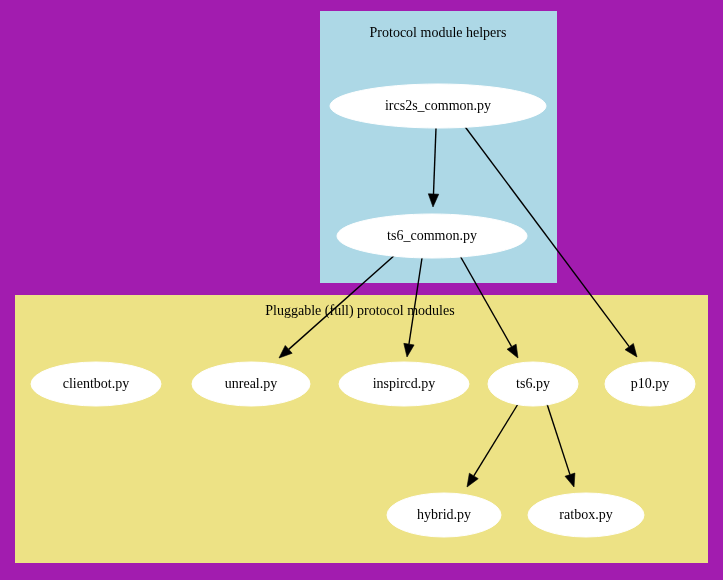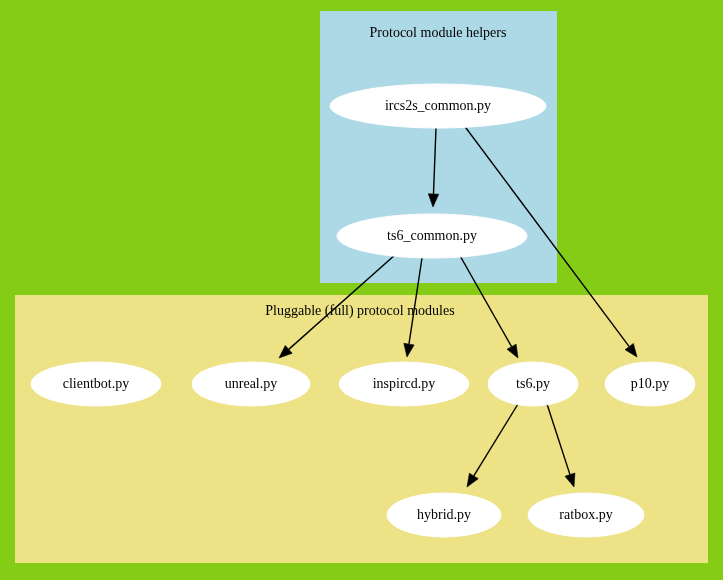--- a/index.html
+++ b/index.html
@@ -10,21 +10,21 @@
   body {
     width: 723px;
     height: 580px;
     font-family: "Liberation Serif", "DejaVu Serif", serif;
     overflow: hidden;
   }
   #graph-root {
     position: relative;
     width: 723px;
     height: 580px;
-    background: #84cc16;
+    background: #a21caf;
   }
   #graph-svg {
     position: absolute;
     top: 0;
     left: 0;
     width: 723px;
     height: 580px;
     display: block;
   }
   .cluster-rect {

